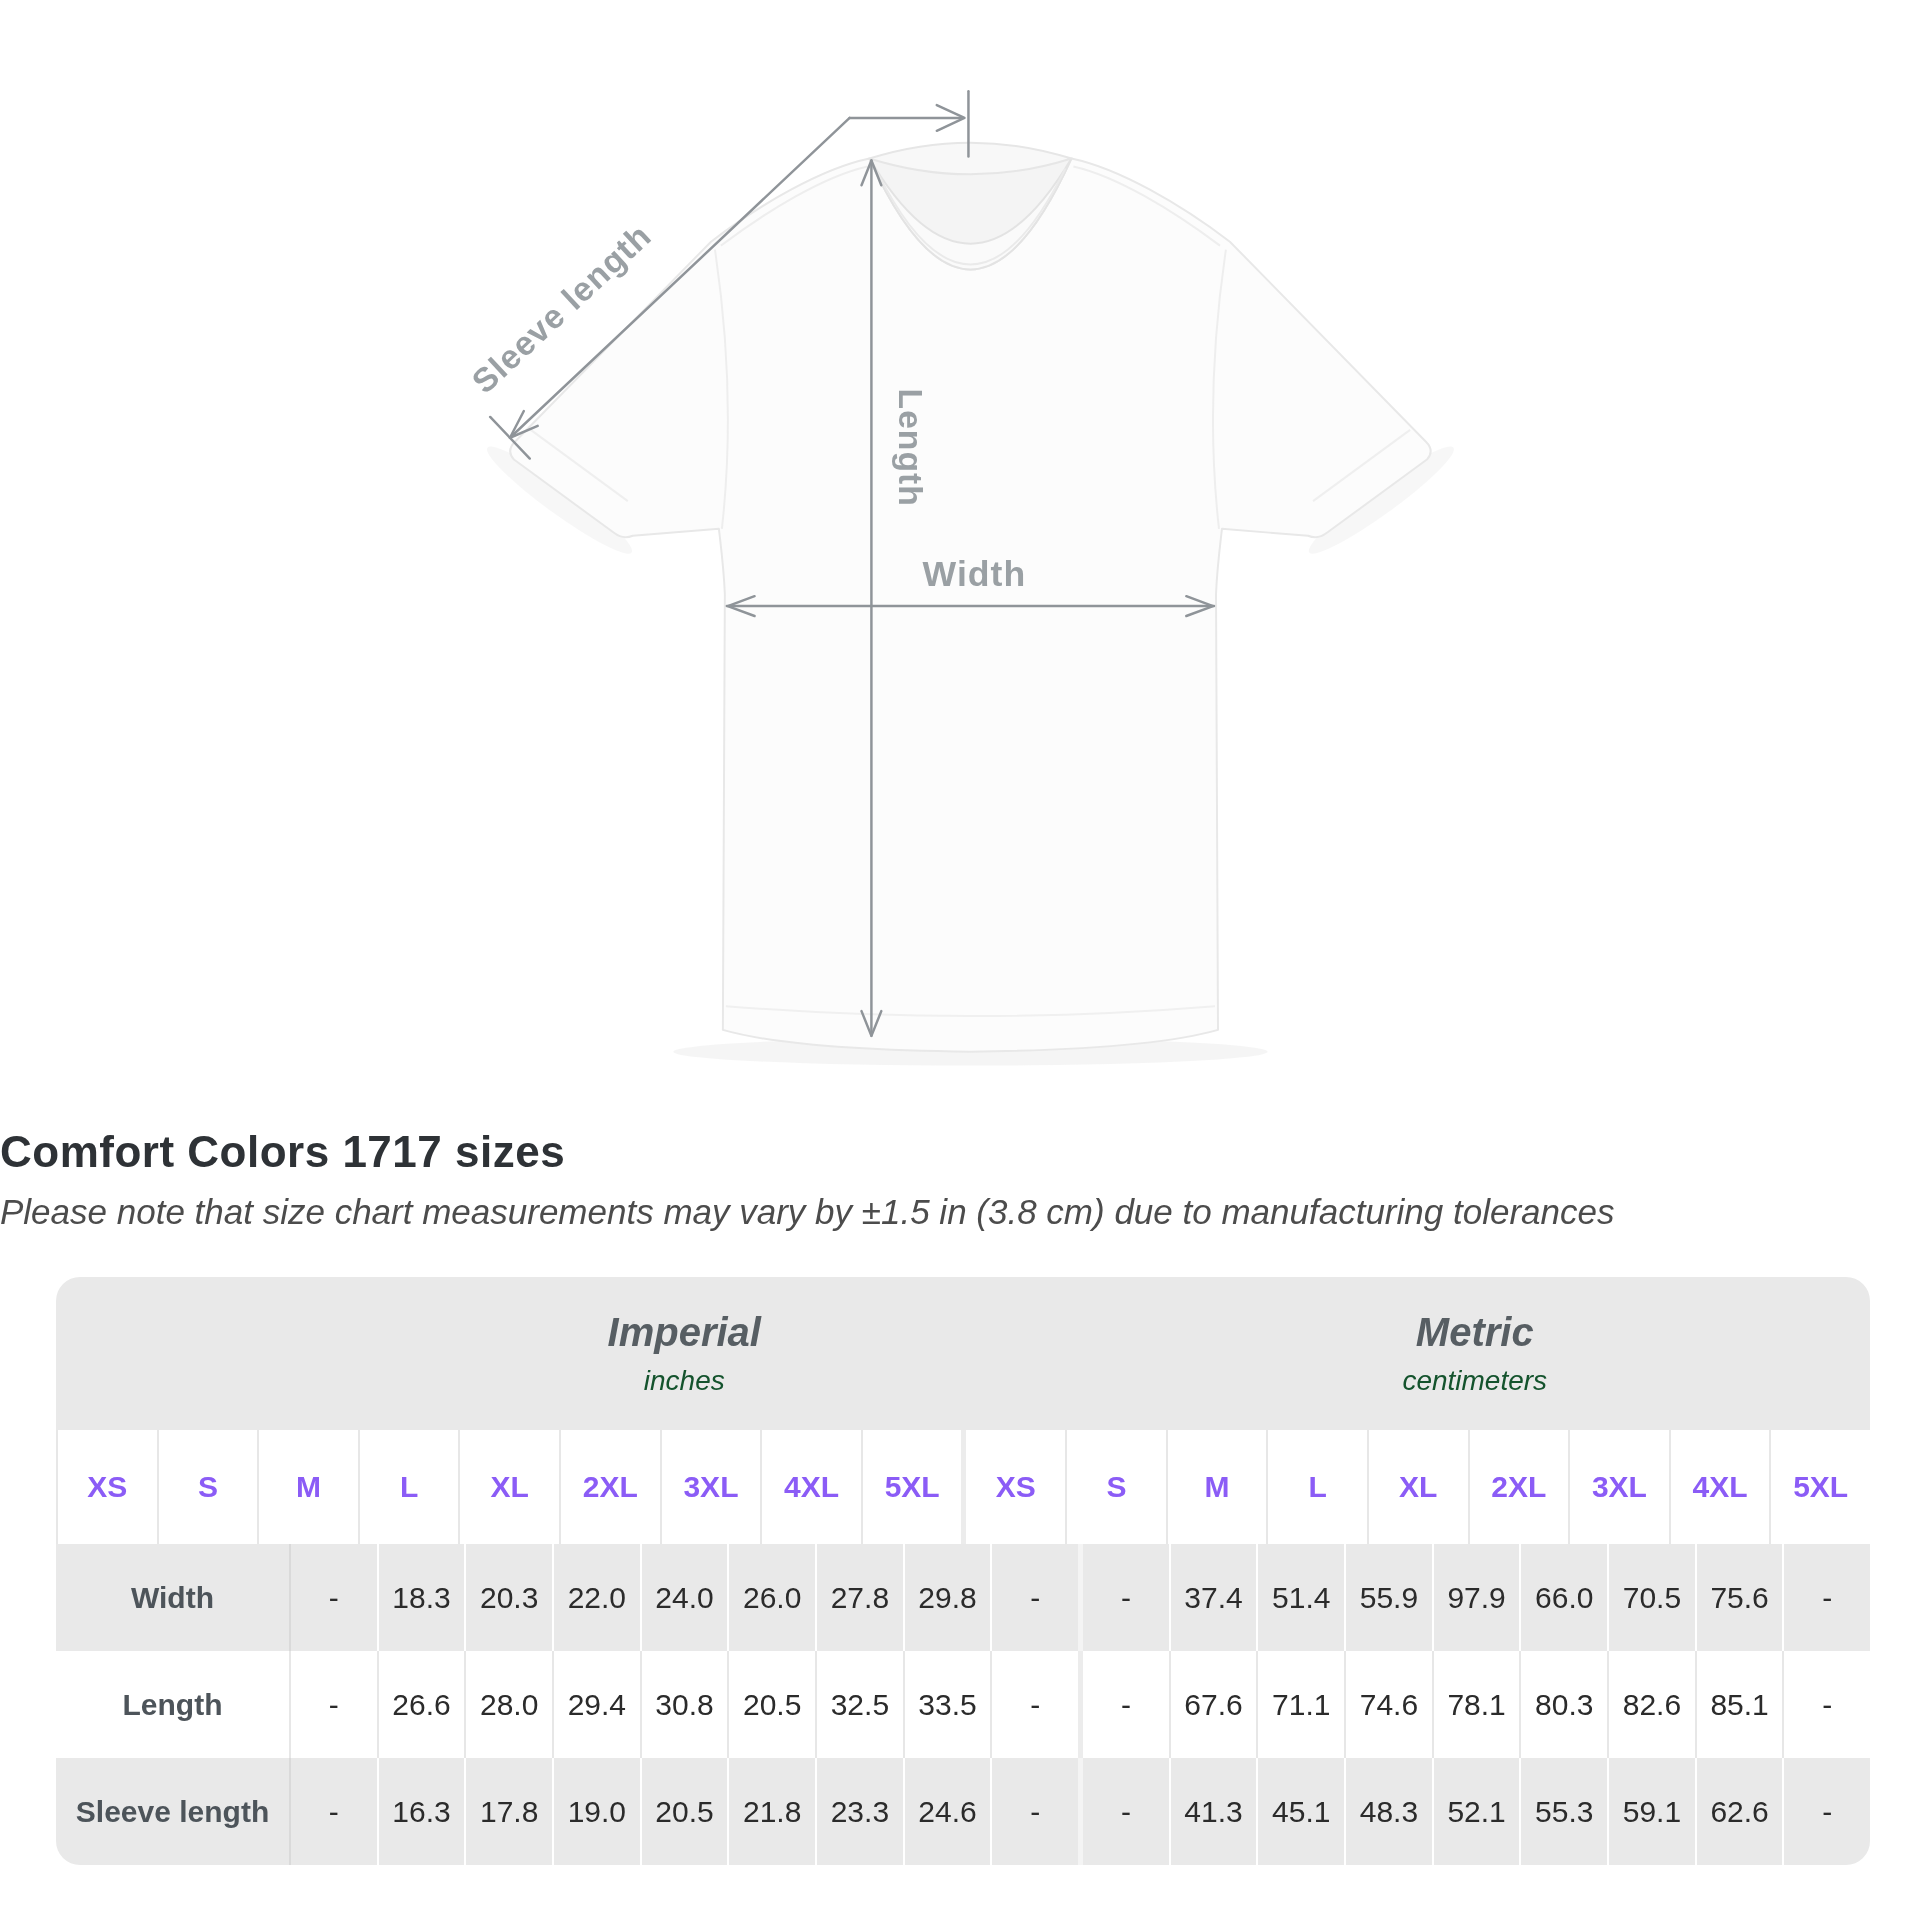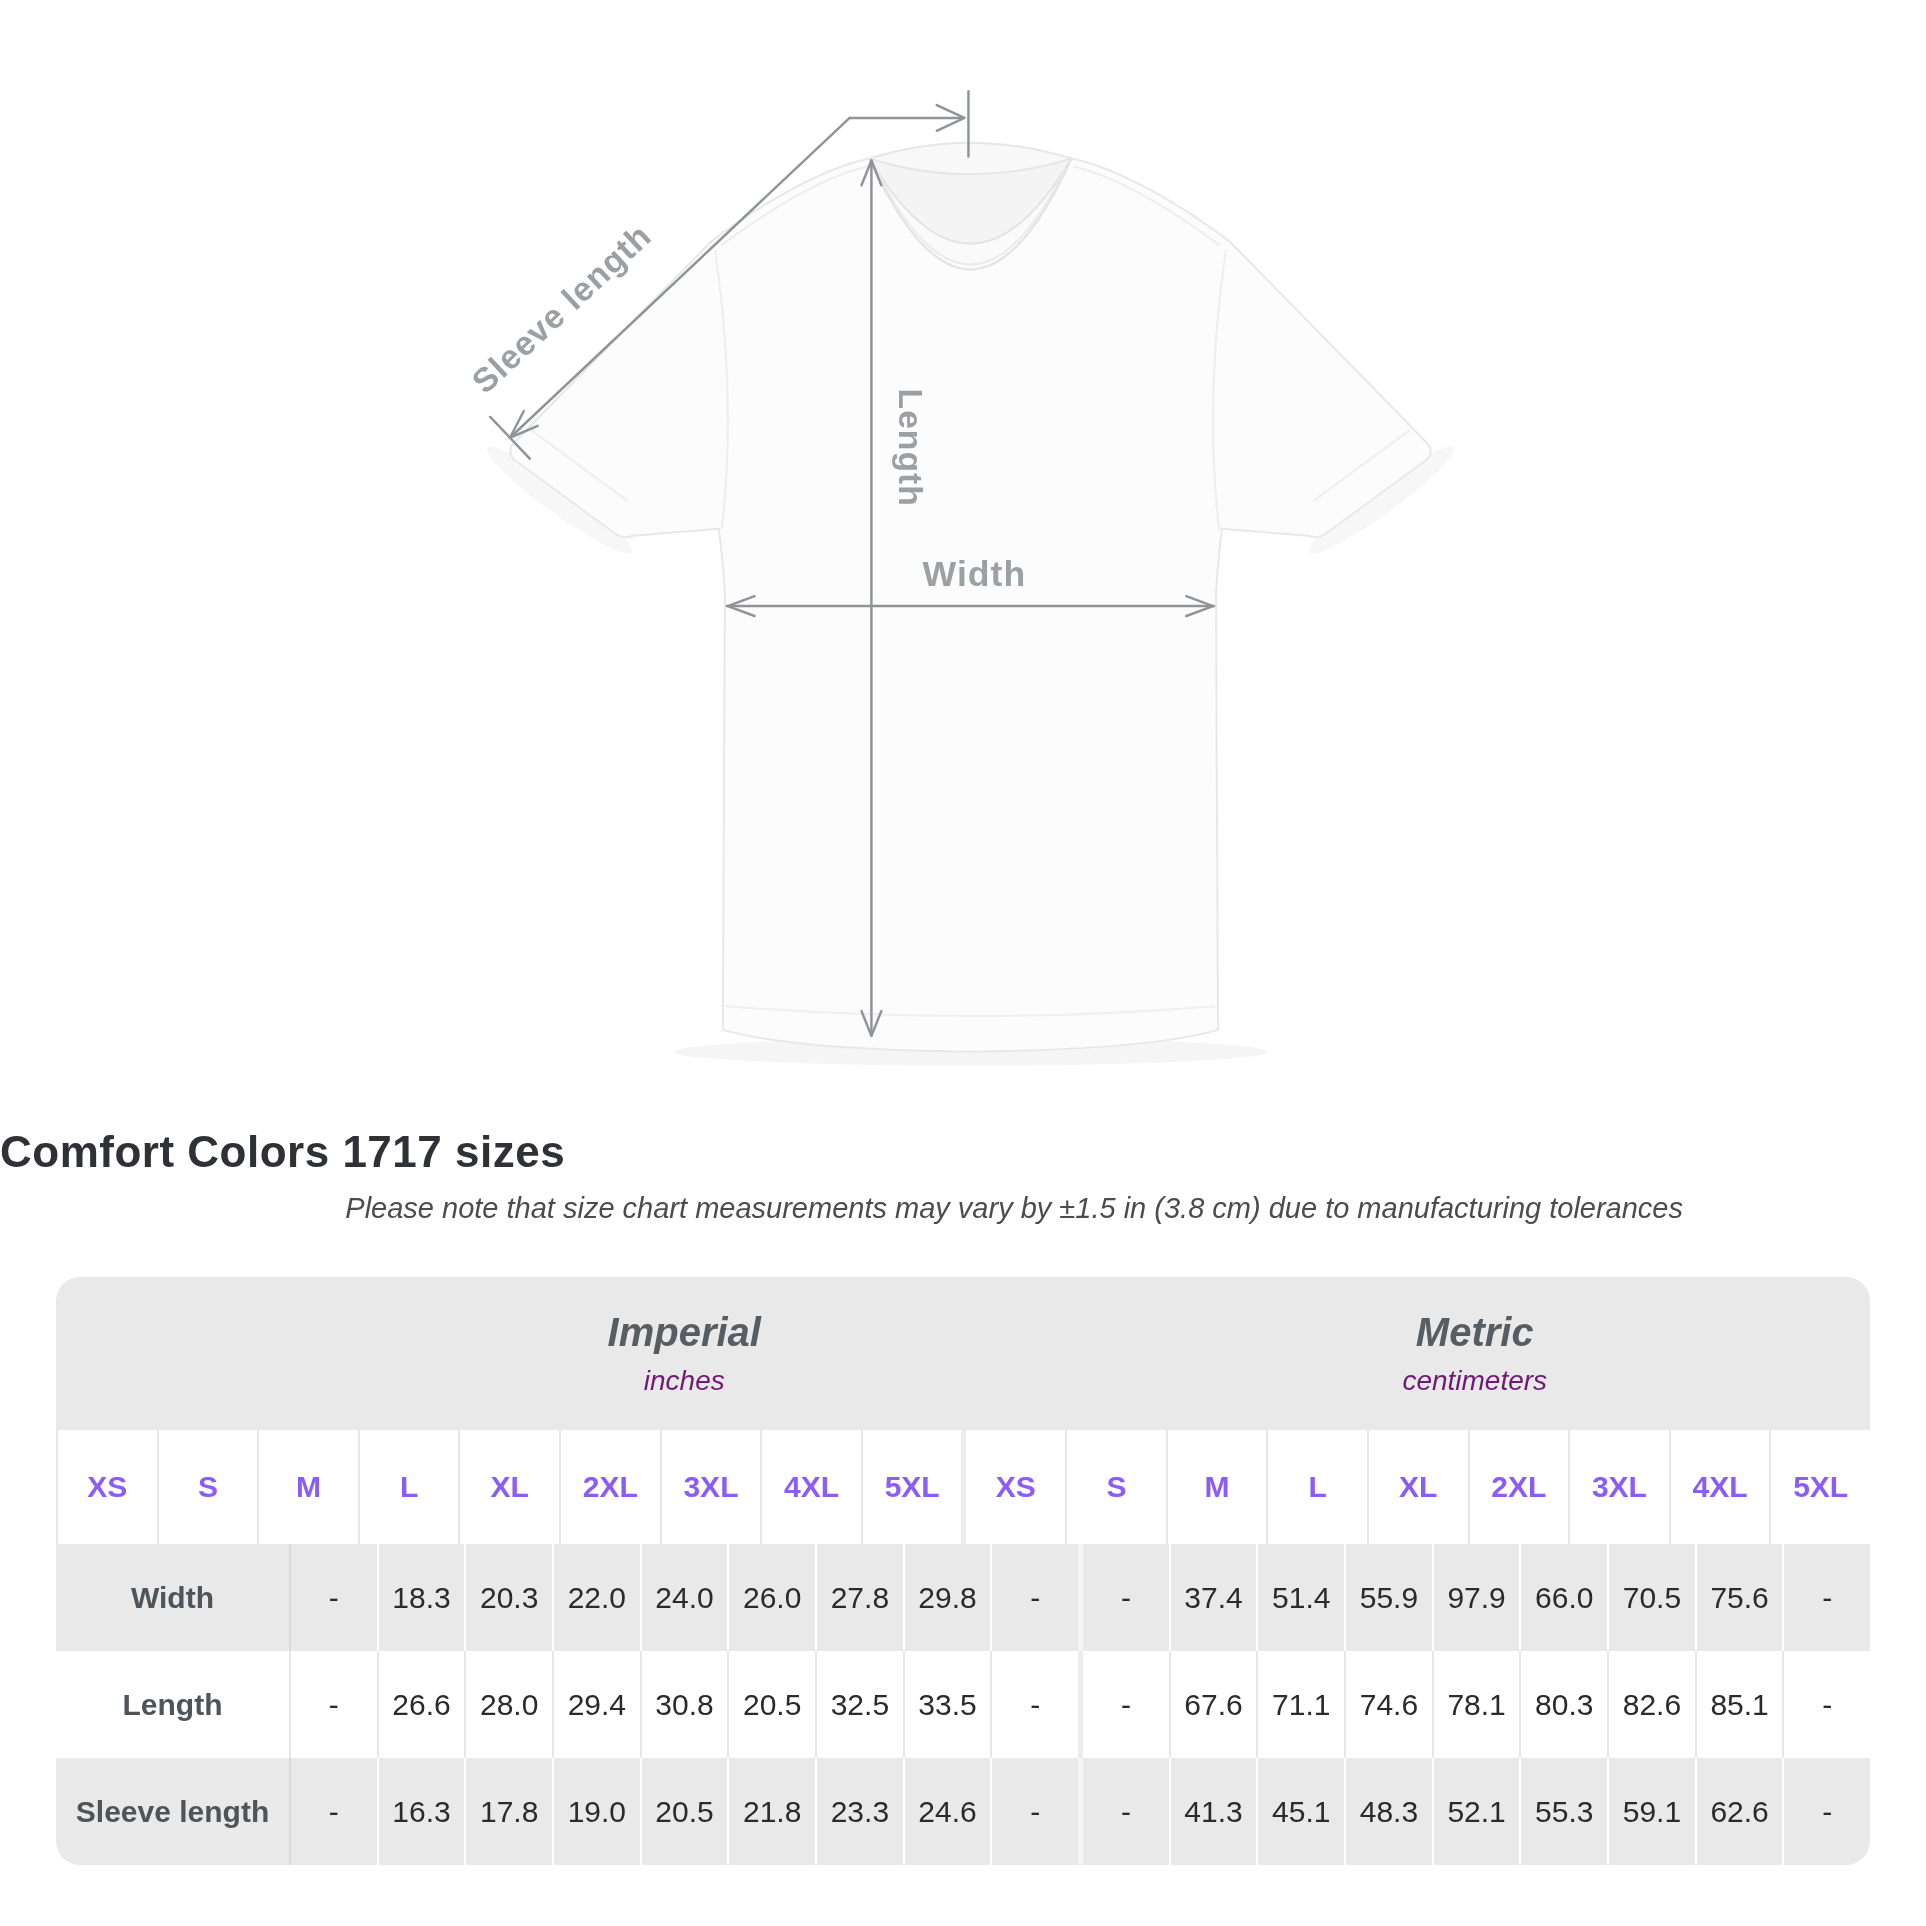--- a/index.html
+++ b/index.html
@@ -8,22 +8,22 @@
     font-family:"Liberation Sans", sans-serif;overflow:hidden;
   }
   
   .diagram{position:absolute;left:0;top:0;width:1927px;height:1129px;}
   
   .title{
     position:absolute;top:1127px;left:0;width:1927px;text-align:left;
     font-size:44px;font-weight:bold;color:#2e3236;letter-spacing:0.5px;
   }
   .subtitle{
-    position:absolute;top:1192px;left:0;width:1683px;text-align:right;
-    font-size:29px;font-style:italic;color:#4c4c4c;
+    position:absolute;top:1192px;left:0;width:1683px;text-align:left;
+    font-size:35px;font-style:italic;color:#4c4c4c;
   }
   
   .size-table{
     position:absolute;left:56px;top:1277px;width:1814px;
     border-radius:24px;overflow:hidden;
   }
   .row{display:flex;width:100%;}
   .row.group{height:153px;background:#e9e9e9;}
   .row.header{height:114px;background:#ffffff;}
   .row.data{height:107px;}
@@ -44,21 +44,21 @@
   .row.gray  .cell.cfirst{border-left-color:#dadada;}
   .cell.mstart{border-left-width:5px;}
   .row.header .cell.mstart,
   .row.white  .cell.mstart{border-left-color:#ececec;}
   .row.gray   .cell.mstart{border-left-color:#f4f4f4;}
   .gspacer{width:233px;flex:none;}
   .gcol{
     flex:1;display:flex;flex-direction:column;align-items:center;justify-content:center;gap:10px;
   }
   .glabel{font-size:40px;font-weight:bold;font-style:italic;color:#575e63;}
-  .gsub{font-size:28px;font-style:italic;color:#701a75;}
+  .gsub{font-size:28px;font-style:italic;color:#14532d;}
 </style>
 </head>
 <body>
 
 <svg class="diagram" viewBox="0 0 1946 1140" aria-hidden="true">
 
   <g>
     <ellipse cx="980" cy="1062" rx="300" ry="14" fill="#ededed" opacity="0.55"></ellipse>
     <ellipse cx="565" cy="505" rx="90" ry="14" fill="#ededed" opacity="0.45" transform="rotate(36 565 505)"></ellipse>
     <ellipse cx="1395" cy="505" rx="90" ry="14" fill="#ededed" opacity="0.45" transform="rotate(-36 1395 505)"></ellipse>

